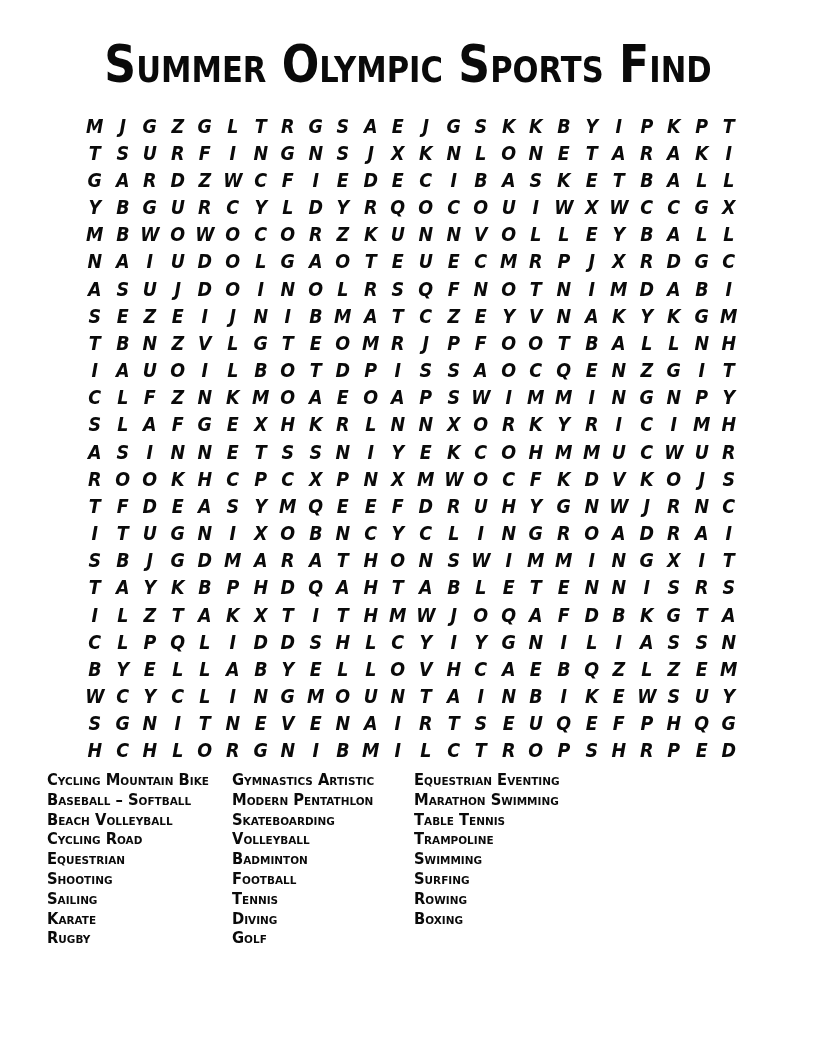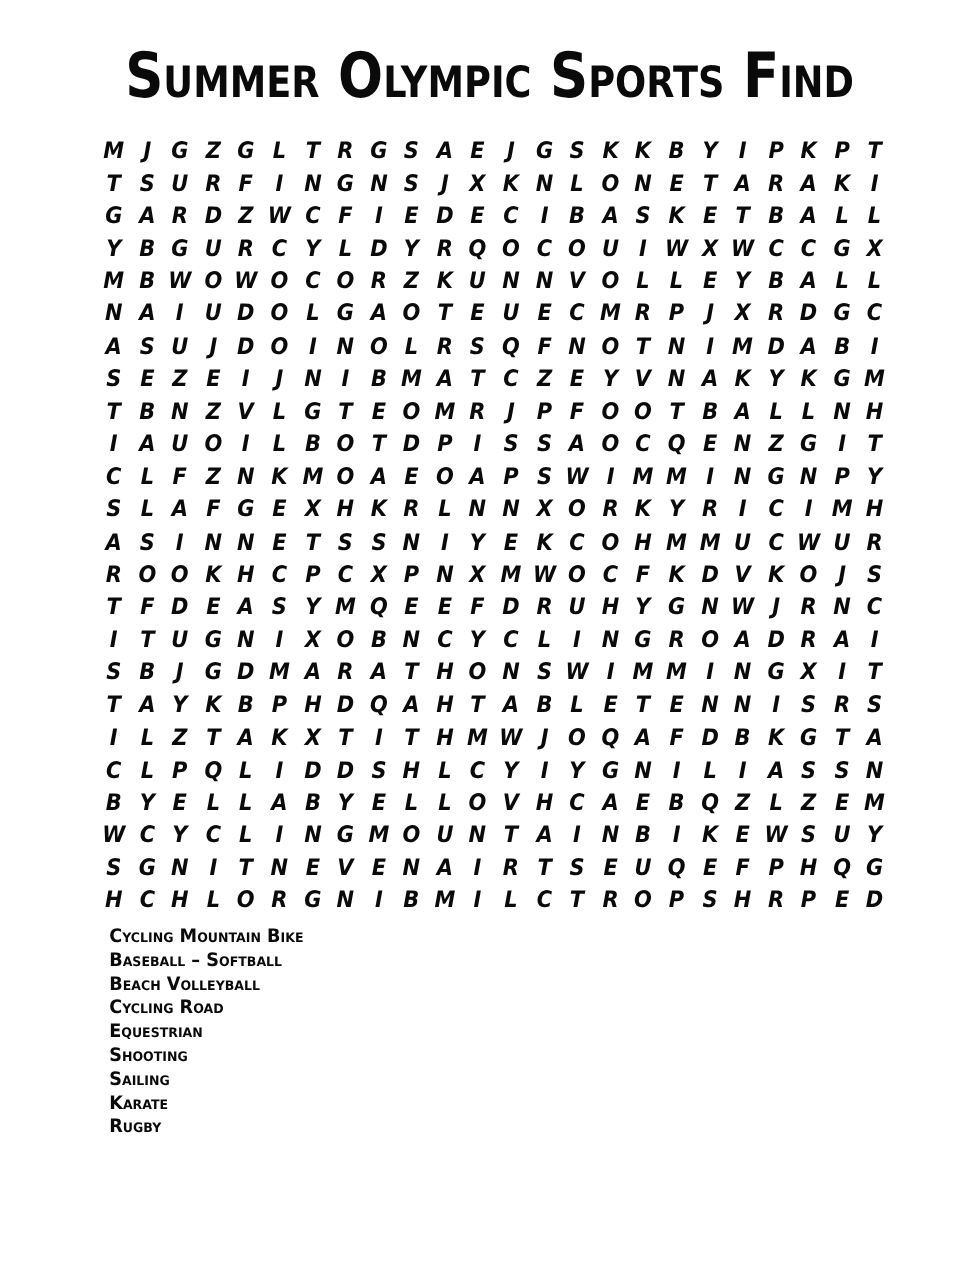--- a/index.html
+++ b/index.html
@@ -45,21 +45,21 @@
     transform: scaleX(0.92);
   }
   .words {
     position: absolute;
     left: 47px; top: 771px;
     width: 730px;
     display: grid;
     grid-template-columns: 185px 182px 172px auto;
     align-items: start;
   }
-  .word-col { display: block; margin-left: 44px; }
+  .word-col { display: block; }
   .word {
     font-variant: small-caps;
     font-weight: bold;
     font-size: 15.5px;
     line-height: 19.8px;
     white-space: nowrap;
     transform: scaleX(0.95);
     transform-origin: left center;
   }
 </style>
@@ -654,15 +654,36 @@
         <div class="word">Cycling Mountain Bike</div>
         <div class="word">Baseball – Softball</div>
         <div class="word">Beach Volleyball</div>
         <div class="word">Cycling Road</div>
         <div class="word">Equestrian</div>
         <div class="word">Shooting</div>
         <div class="word">Sailing</div>
         <div class="word">Karate</div>
         <div class="word">Rugby</div>
       </div>
+    <div class="word-col">
+        <div class="word">Gymnastics Artistic</div>
+        <div class="word">Modern Pentathlon</div>
+        <div class="word">Skateboarding</div>
+        <div class="word">Volleyball</div>
+        <div class="word">Badminton</div>
+        <div class="word">Football</div>
+        <div class="word">Tennis</div>
+        <div class="word">Diving</div>
+        <div class="word">Golf</div>
+      </div>
+    <div class="word-col">
+        <div class="word">Equestrian Eventing</div>
+        <div class="word">Marathon Swimming</div>
+        <div class="word">Table Tennis</div>
+        <div class="word">Trampoline</div>
+        <div class="word">Swimming</div>
+        <div class="word">Surfing</div>
+        <div class="word">Rowing</div>
+        <div class="word">Boxing</div>
+      </div>
   </div>
 
 </div>
 
 </body></html>

